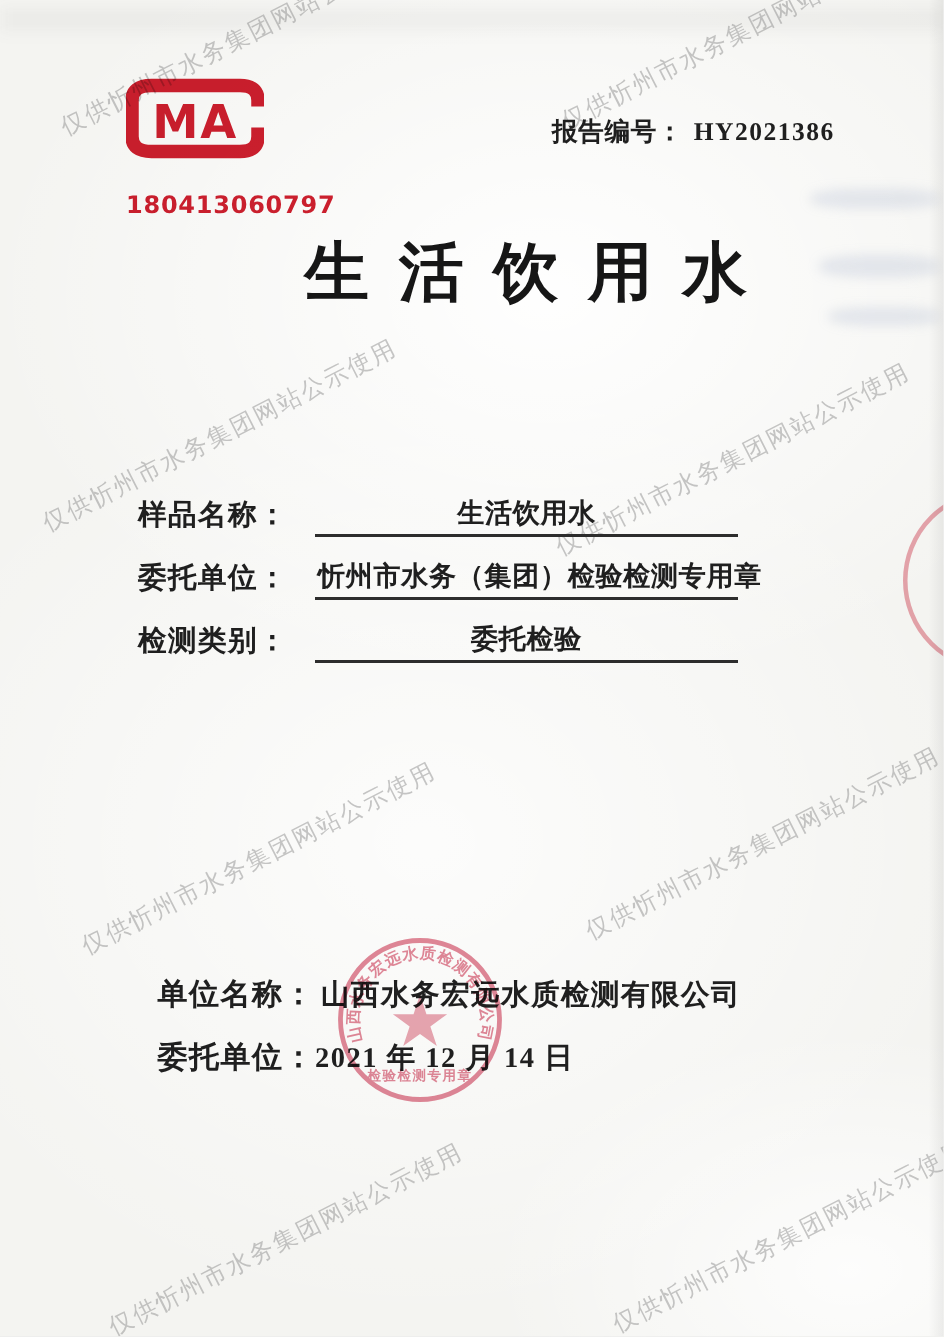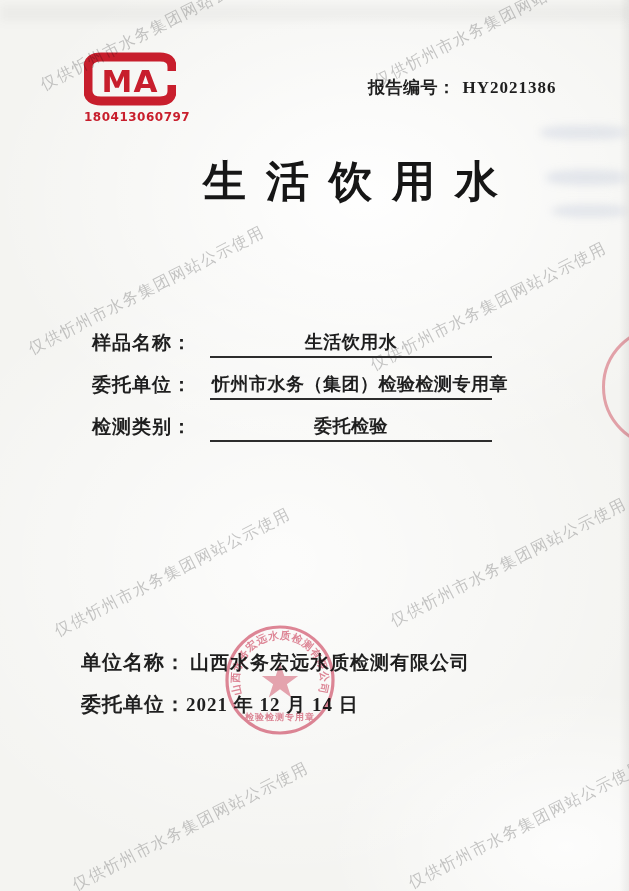--- a/index.html
+++ b/index.html
@@ -22,22 +22,22 @@
   
   .wm{
     position:absolute;white-space:nowrap;z-index:1;
     font-family:"Liberation Sans",sans-serif;font-size:16px;letter-spacing:1.5px;
     color:var(--wm-gray,#8f8f8f);opacity:.5;
     transform:rotate(-27deg);transform-origin:0 50%;
   }
   
   .cma{position:absolute;left:84px;top:52px;z-index:3;mix-blend-mode:multiply;}
   .cma-num{
-    margin-top:0;width:92px;
-    font-family:"DejaVu Sans",sans-serif;font-weight:700;font-size:12px;letter-spacing:.5px;
+    margin-top:16px;width:92px;
+    font-family:"DejaVu Sans",sans-serif;font-weight:700;font-size:16px;letter-spacing:.5px;
     color:var(--stamp-red,#cf1f2e);
   }
   
   .report-no{position:absolute;left:368px;top:76px;z-index:2;font-size:17px;font-weight:700;letter-spacing:.5px;}
   .report-no .rn-val{margin-left:7px;letter-spacing:1px;}
   
   .title{
     position:absolute;left:203px;top:153px;z-index:2;
     font-family:"Liberation Sans",sans-serif;font-size:43px;font-weight:600;
     letter-spacing:20px;color:#161616;
@@ -45,21 +45,21 @@
   
   .field-row{position:absolute;left:92px;z-index:2;display:flex;align-items:flex-end;}
   .fr1{top:330px;} .fr2{top:372px;justify-content:center;} .fr3{top:414px;}
   .f-label{font-size:19px;font-weight:700;letter-spacing:1px;padding-bottom:2px;}
   .f-line{
     width:278px;margin-left:18px;border-bottom:2px solid #2d2d2d;
     text-align:center;font-size:18px;font-weight:700;letter-spacing:.5px;
     padding:0 2px 2px 2px;white-space:nowrap;
   }
   
-  .footer-row{position:absolute;left:81px;z-index:2;display:flex;align-items:baseline;text-align:right;}
+  .footer-row{position:absolute;left:105px;z-index:2;display:flex;align-items:baseline;text-align:right;}
   .ftr1{top:649px;} .ftr2{top:691px;}
   .ft-label{font-size:20px;font-weight:700;letter-spacing:1px;}
   .ft-value{font-size:19px;font-weight:700;letter-spacing:1px;margin-left:4px;}
   .ftr2 .ft-value{margin-left:0;}
   
   .seal{position:absolute;left:220px;top:620px;z-index:4;mix-blend-mode:multiply;}
   .partial-seal{
     position:absolute;left:602px;top:326px;width:116px;height:116px;z-index:4;
     border:3px solid rgba(217,82,100,.5);border-radius:50%;mix-blend-mode:multiply;
   }

